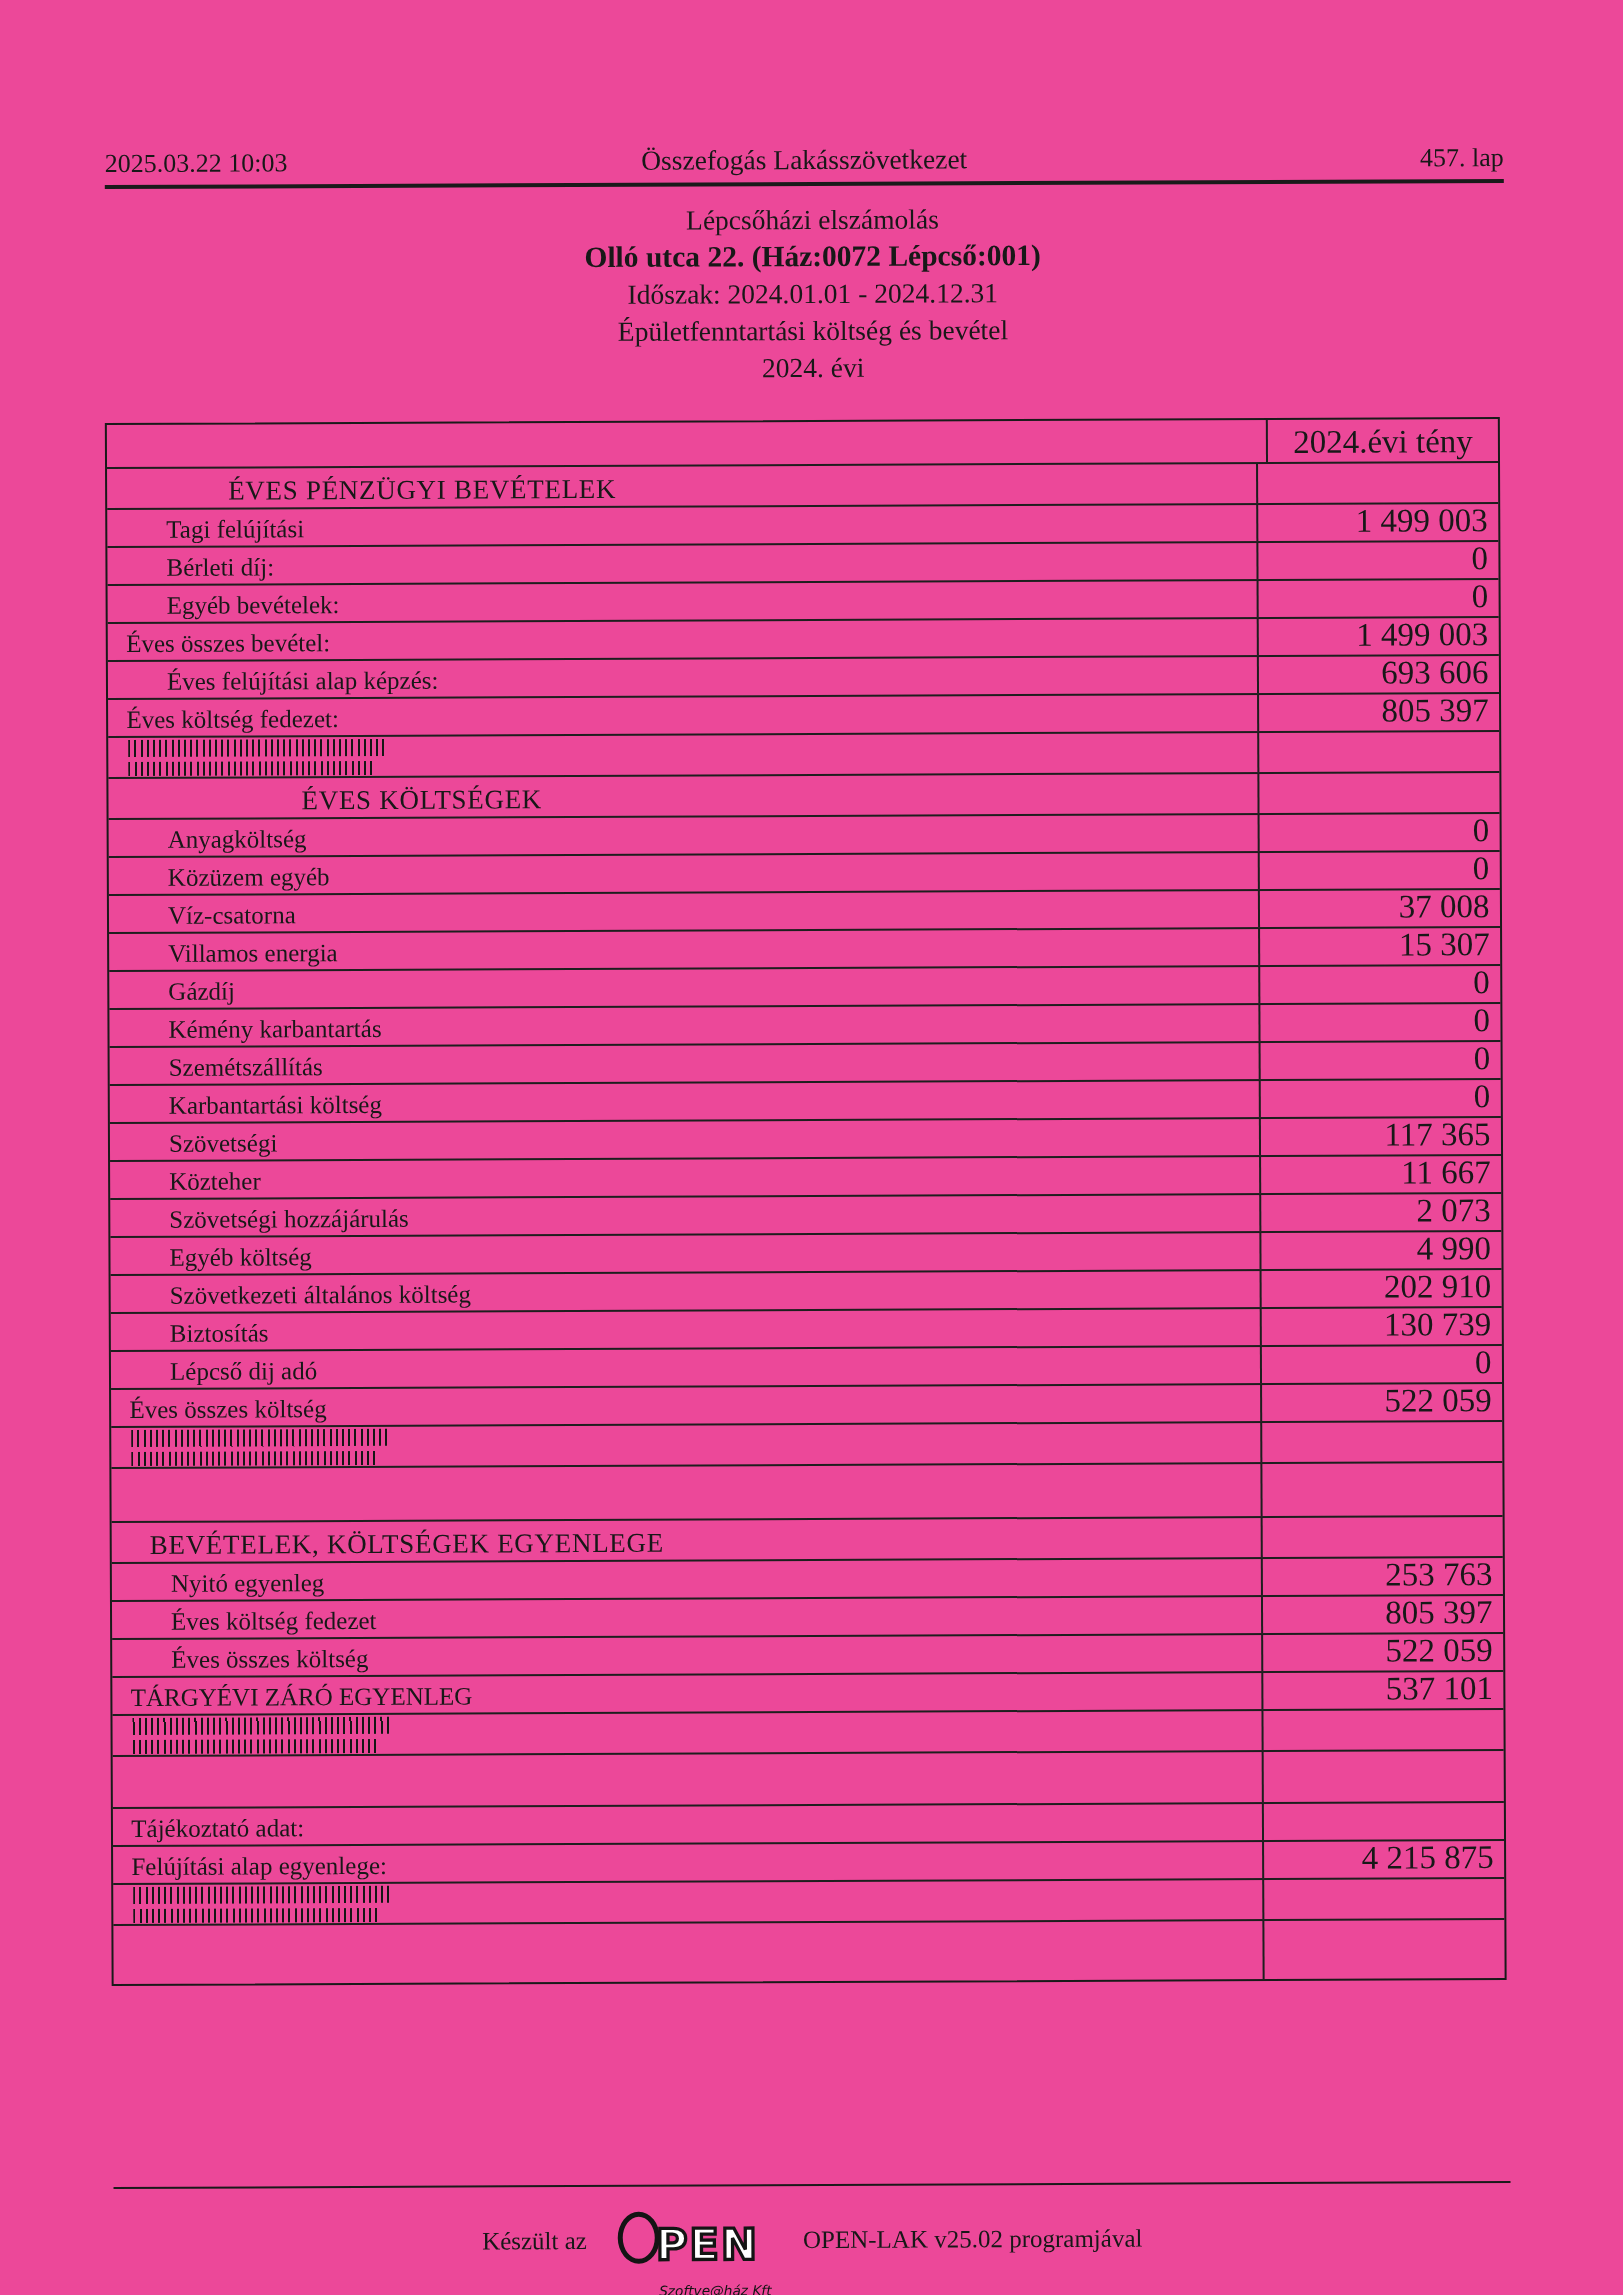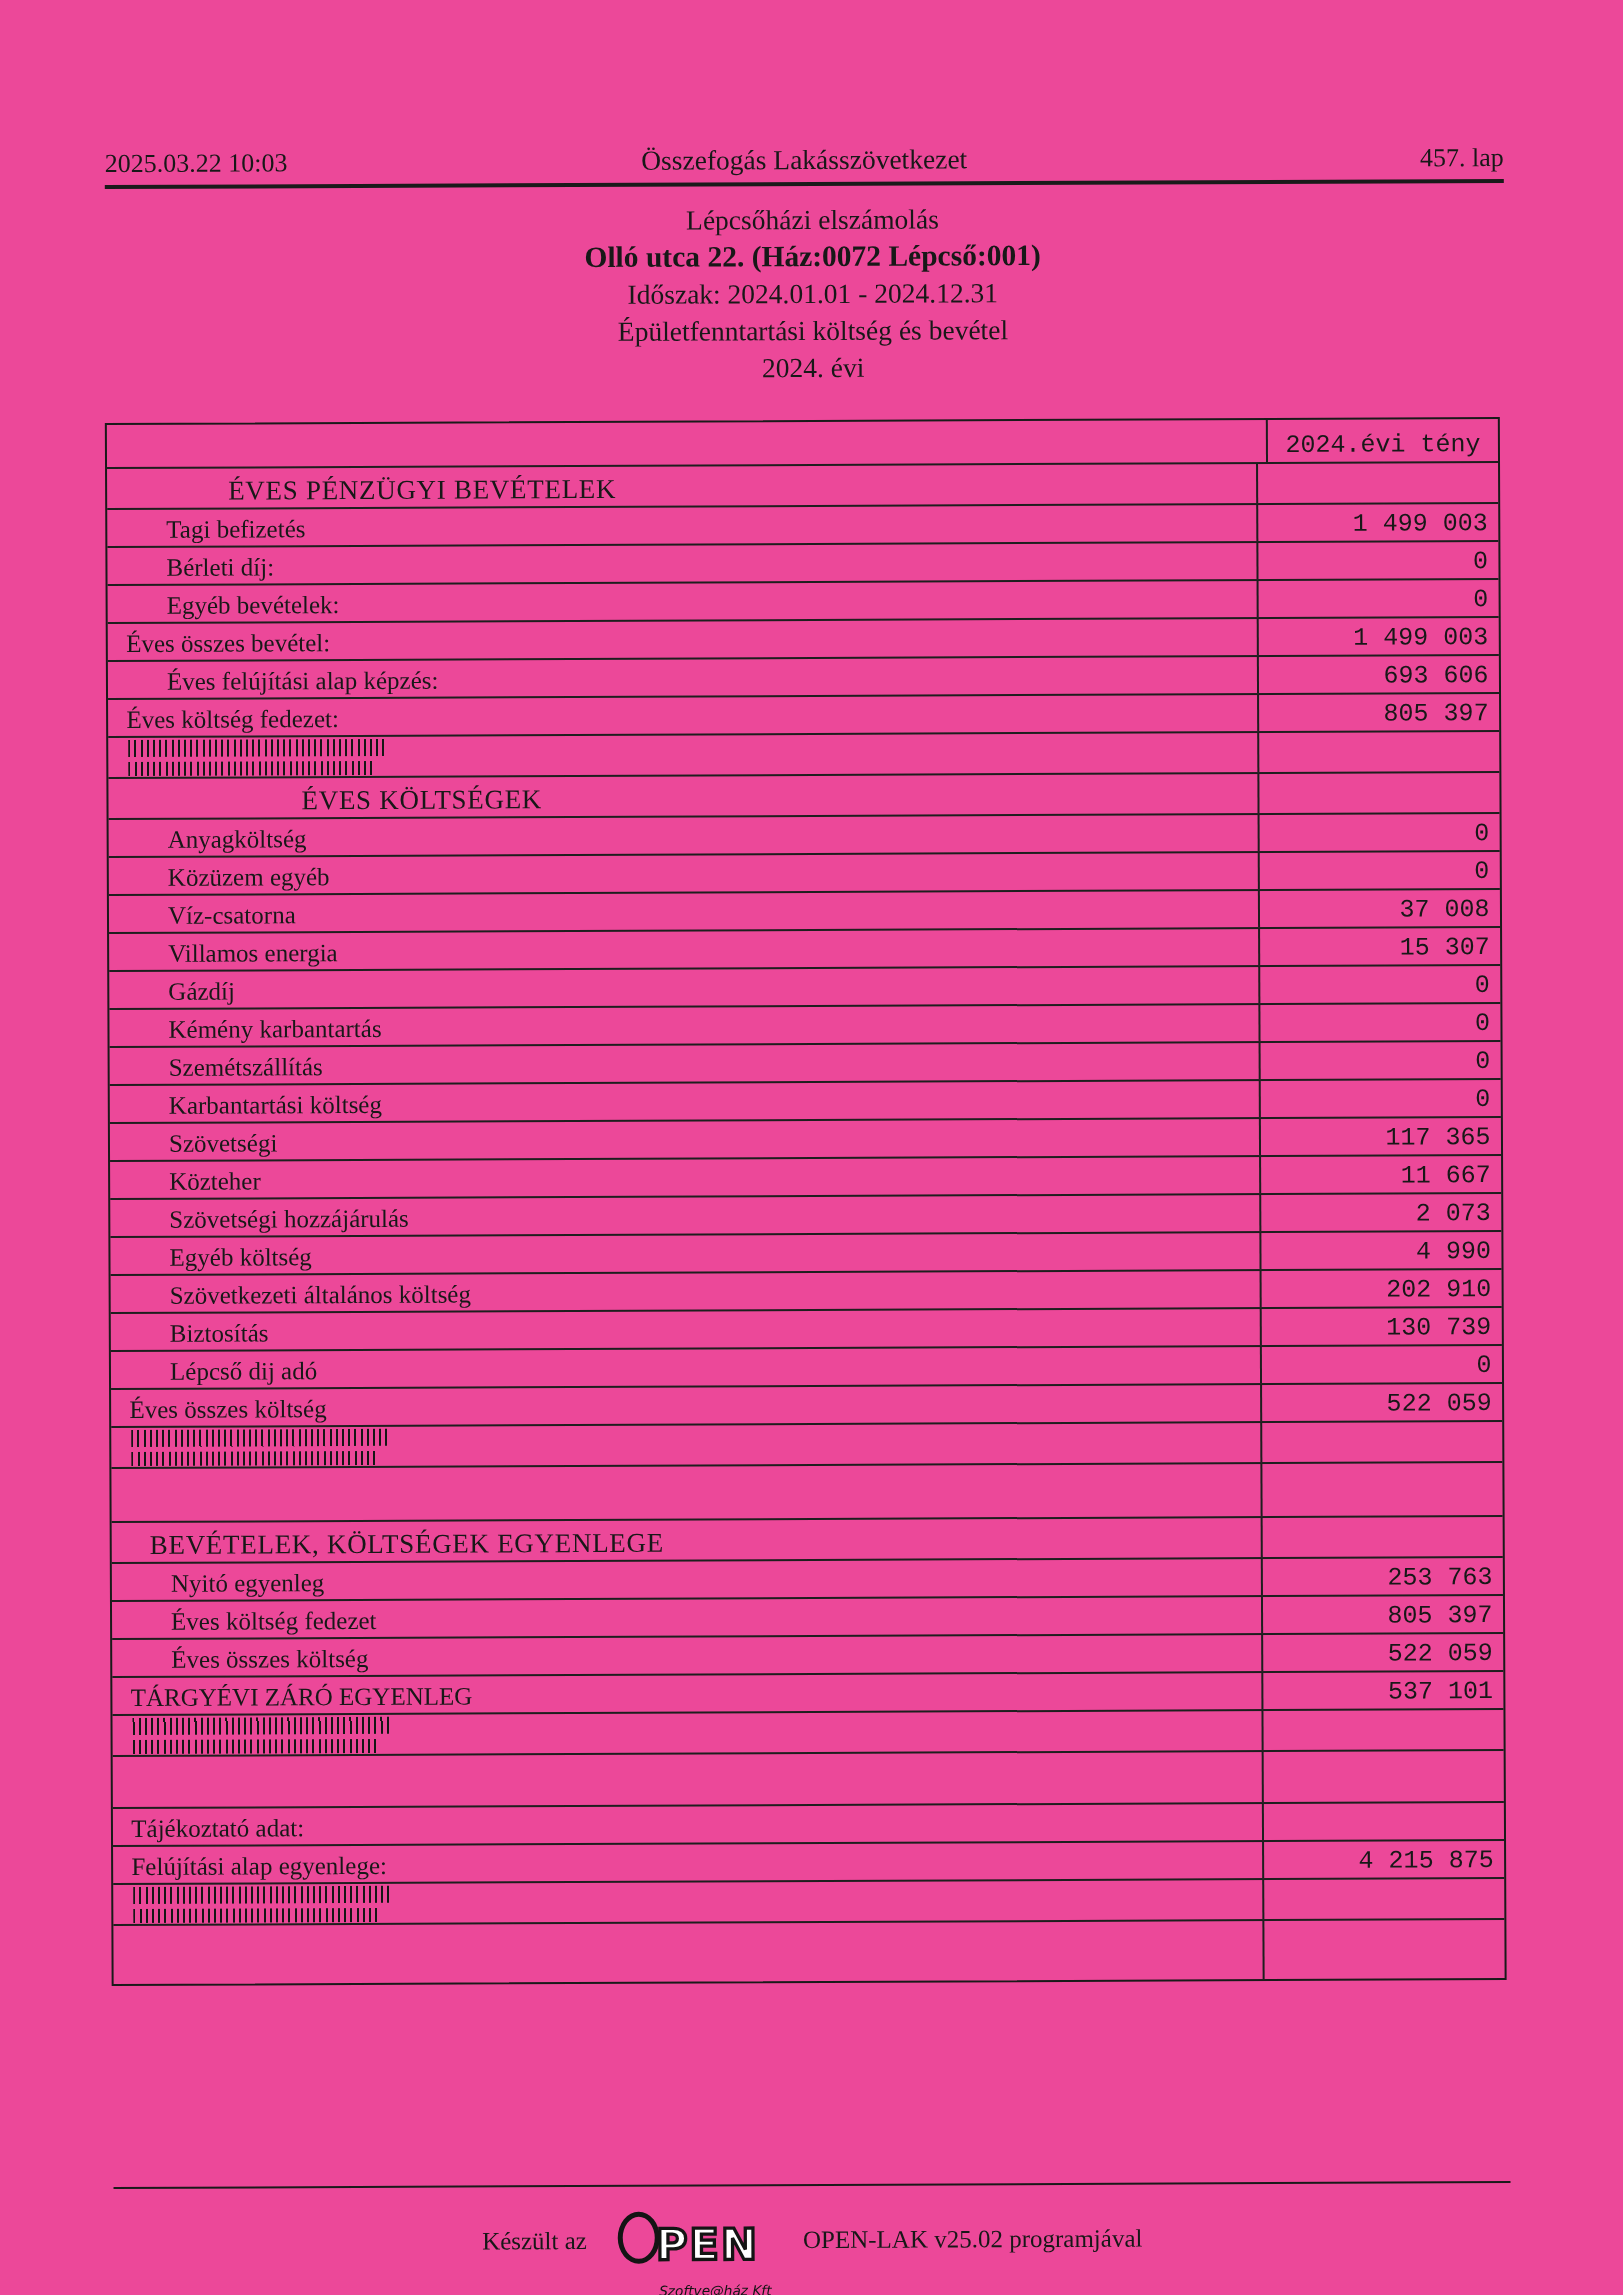--- a/index.html
+++ b/index.html
@@ -30,21 +30,21 @@
   .t-row.hatch{height:39px;}
   .t-row.empty-lg{height:52px;}
   .t-row.empty-md{height:50px;}
   .t-row.empty-xl{height:58px;}
   .t-left{flex:1;border-right:2px solid #1e1e1e;display:flex;align-items:flex-end;padding-bottom:3.3px;}
   .t-right{width:230px;display:flex;align-items:flex-end;justify-content:flex-end;
            padding:0 10.5px 3.3px 0;}
   .t-right.center{justify-content:center;padding-right:0;}
   .row-label{font-size:25px;line-height:1.05;white-space:nowrap;}
   .section-label{font-size:27px;line-height:1.05;letter-spacing:0.7px;white-space:nowrap;}
-  .row-value{font-size:25px;line-height:1.05;white-space:nowrap;font-family:Liberation Mono, monospace;}
+  .row-value{font-size:33px;line-height:1.05;white-space:nowrap;}
   .ind-0{padding-left:18.3px;}
   .ind-1{padding-left:59px;}
   .ind-2{padding-left:121px;}
   .ind-3{padding-left:193px;}
   .ind-4{padding-left:38px;}
   .hatch .t-left{flex-direction:column;align-items:flex-start;justify-content:center;
                  padding-bottom:0;gap:4.6px;}
   .hatch-bar{background:repeating-linear-gradient(90deg,#161616 0 2px,transparent 2px 6.2px);}
   .hatch-a{width:257px;height:17px;margin-left:19.6px;}
   .hatch-b{width:247px;height:14.4px;margin-left:19.6px;}
@@ -91,21 +91,21 @@
           </div>
         </div>
         <div class="t-row section">
           <div class="t-left ind-2">
             <span class="section-label">ÉVES PÉNZÜGYI BEVÉTELEK</span>
           </div>
           <div class="t-right"></div>
         </div>
         <div class="t-row data">
           <div class="t-left ind-1">
-            <span class="row-label">Tagi befizetés</span>
+            <span class="row-label">Tagi felújítási</span>
           </div>
           <div class="t-right">
             <span class="row-value">1 499 003</span>
           </div>
         </div>
         <div class="t-row data">
           <div class="t-left ind-1">
             <span class="row-label">Bérleti díj:</span>
           </div>
           <div class="t-right">

